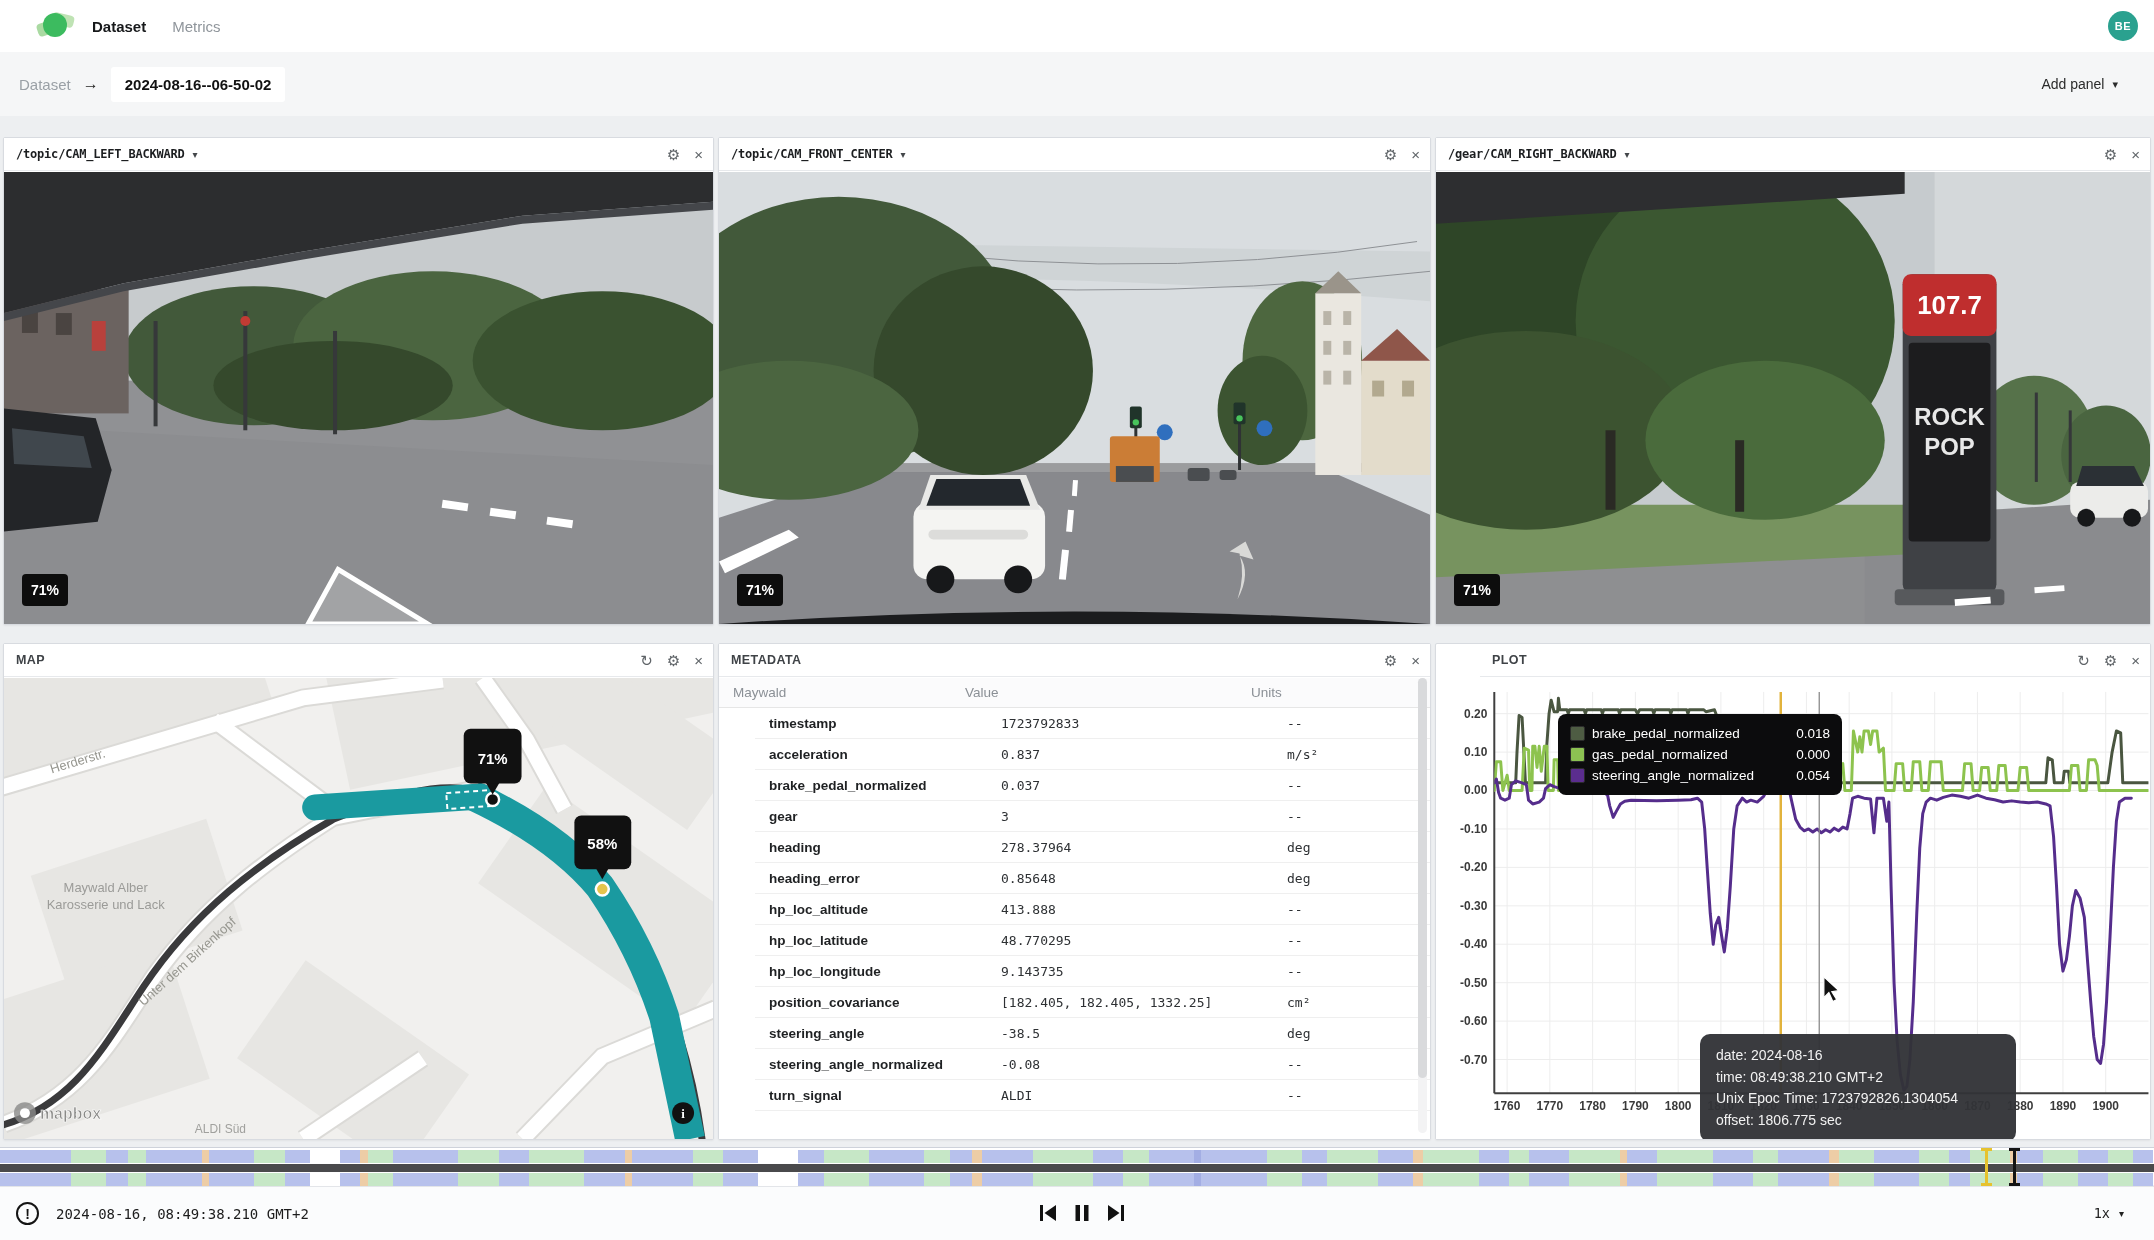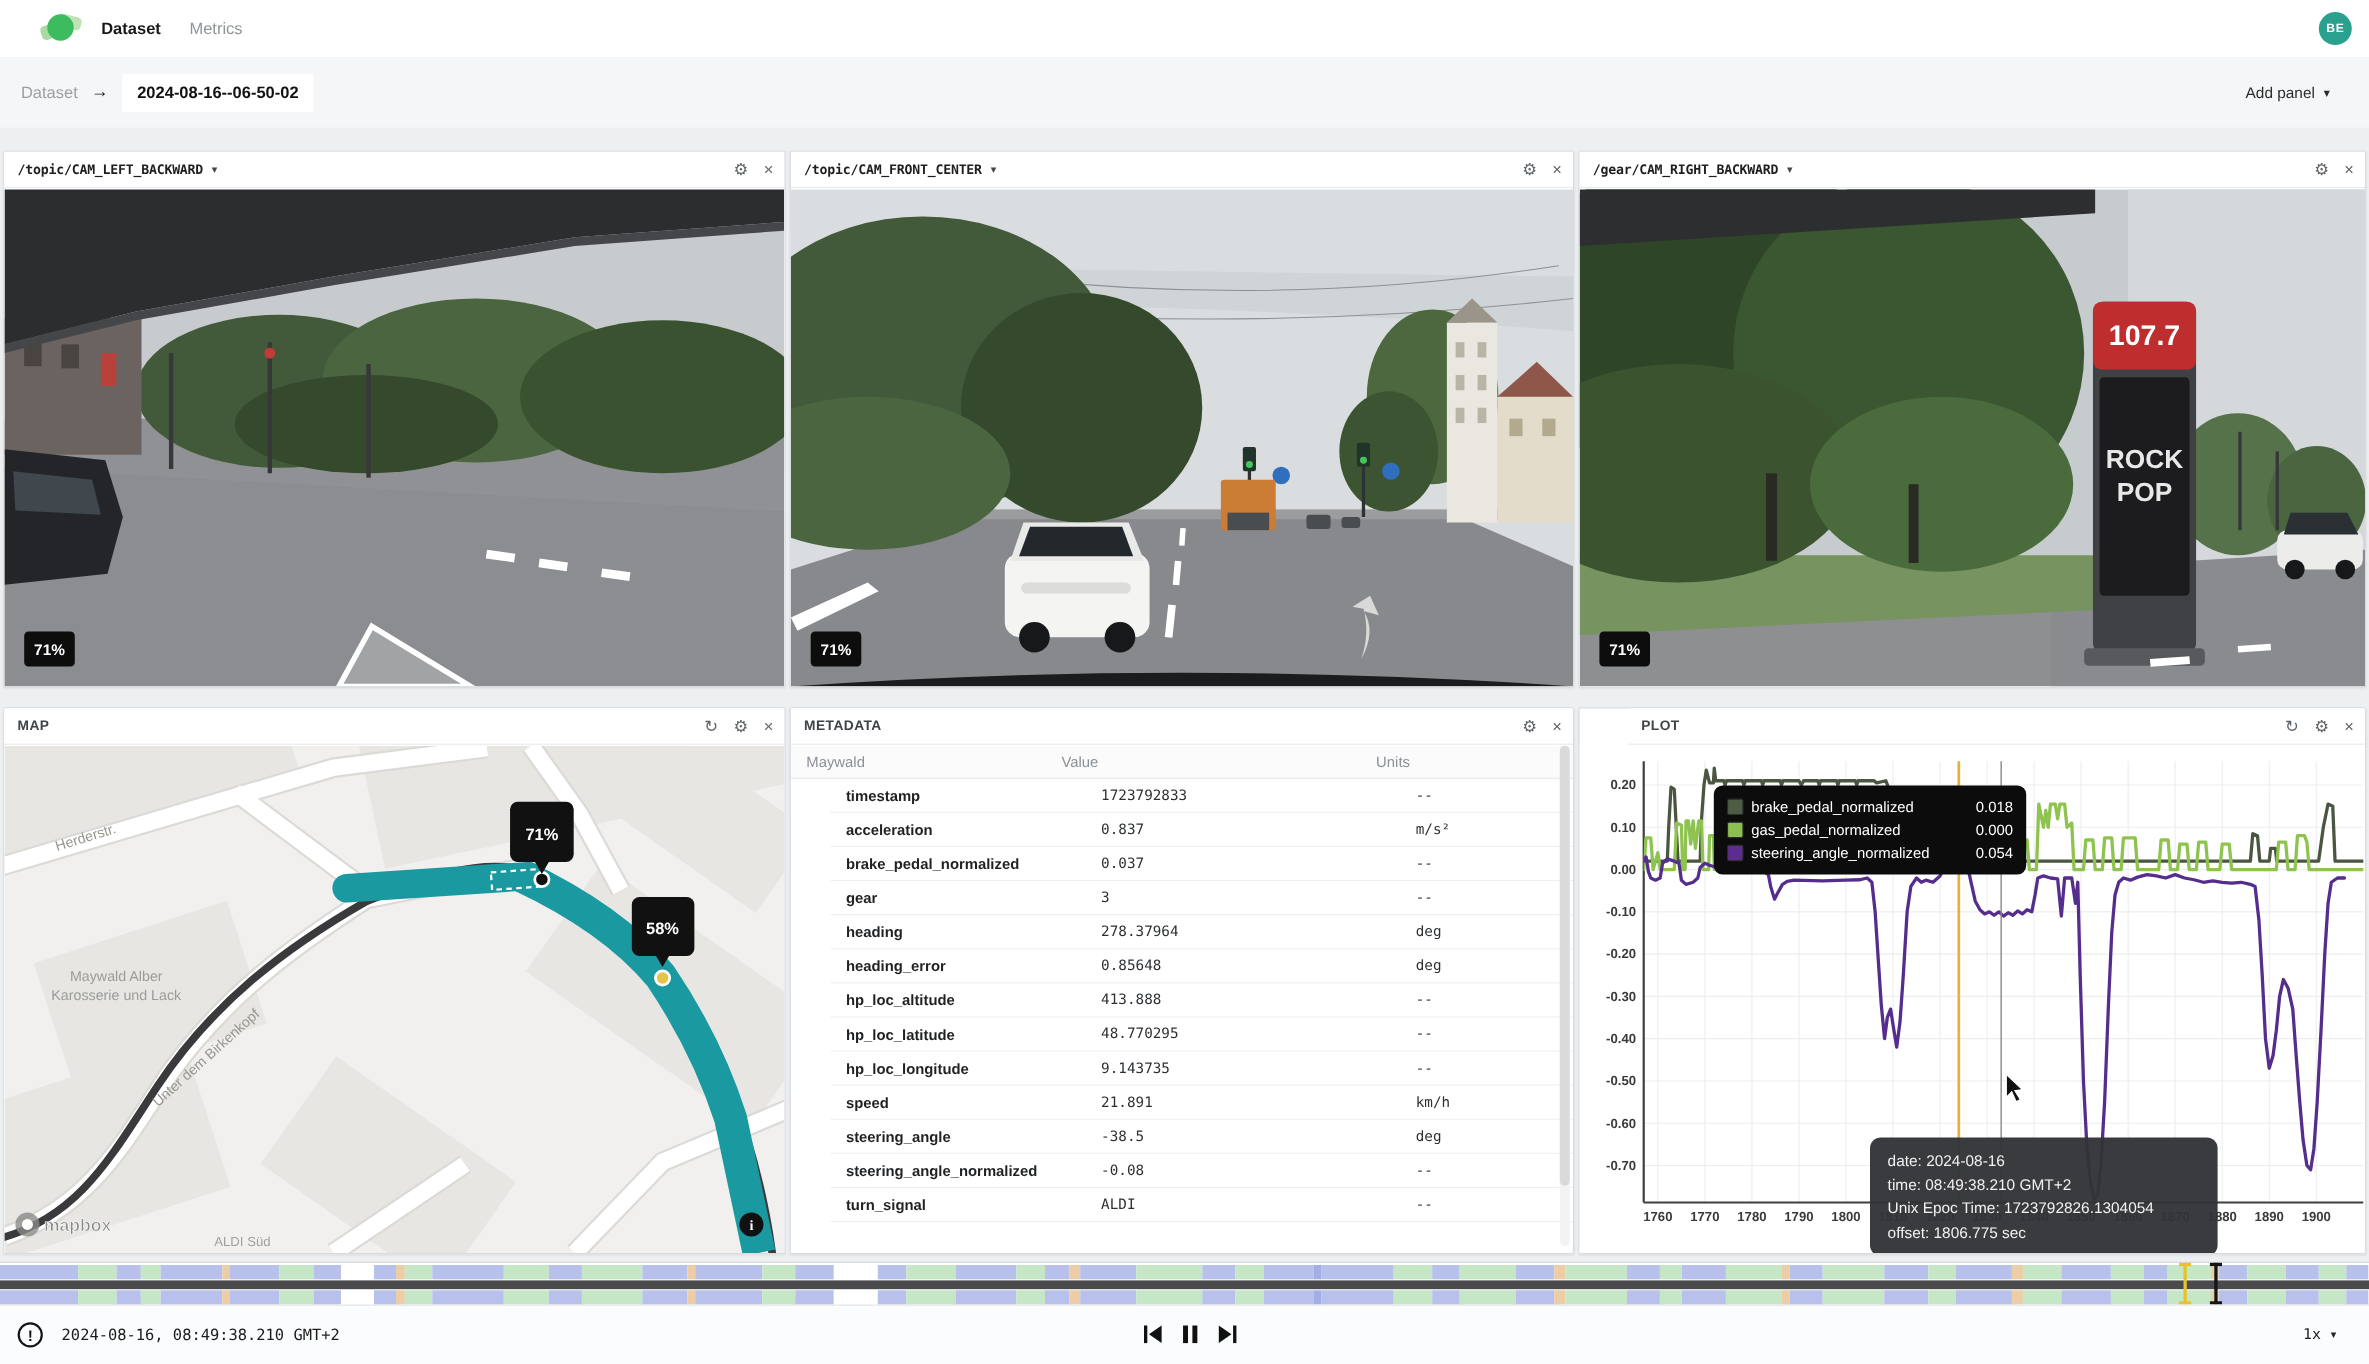--- a/index.html
+++ b/index.html
@@ -421,23 +421,23 @@
           <span class="mc1">hp_loc_latitude</span>
           <span class="mc2">48.770295</span>
           <span class="mc3">--</span>
         </div>
         <div class="mrow">
           <span class="mc1">hp_loc_longitude</span>
           <span class="mc2">9.143735</span>
           <span class="mc3">--</span>
         </div>
         <div class="mrow">
-          <span class="mc1">speed</span>
-          <span class="mc2">21.891</span>
-          <span class="mc3">km/h</span>
+          <span class="mc1">position_covariance</span>
+          <span class="mc2">[182.405, 182.405, 1332.25]</span>
+          <span class="mc3">cm²</span>
         </div>
         <div class="mrow">
           <span class="mc1">steering_angle</span>
           <span class="mc2">-38.5</span>
           <span class="mc3">deg</span>
         </div>
         <div class="mrow">
           <span class="mc1">steering_angle_normalized</span>
           <span class="mc2">-0.08</span>
           <span class="mc3">--</span>

